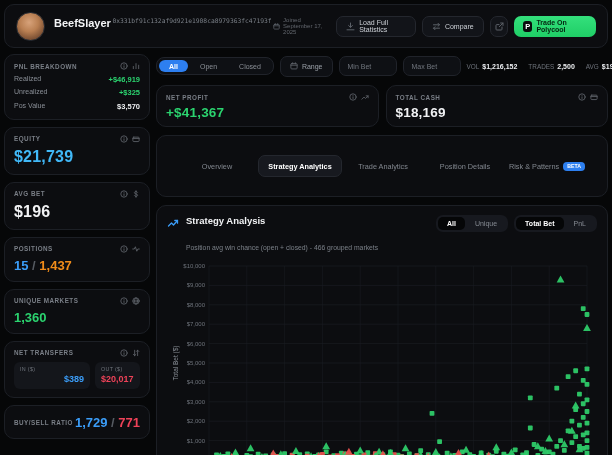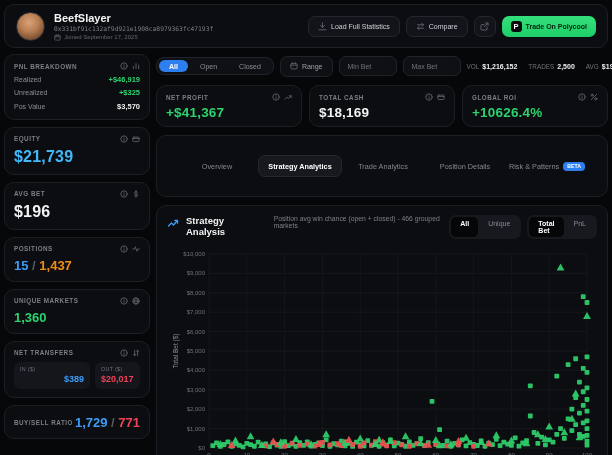--- a/index.html
+++ b/index.html
@@ -10,21 +10,21 @@
     color:#e7e9ec;
     font-size:8px;
   }
   .card { background:#0c0d10; border:1px solid #1c1f25; border-radius:10px; }
 
   
   .profile { margin:4px 4px 0; height:44px; display:flex; align-items:center; gap:9px; padding:0 11px; }
   .avatar { width:29px; height:29px; border-radius:50%;
     background:radial-gradient(circle at 45% 35%, #d7a27a 0%, #b97f52 40%, #7a4f33 75%, #4a3222 100%);
     border:1px solid #2a2d33; flex:none; }
-  .who { display:flex; flex-direction:column; gap:1.5px; }
+  .who { display:flex; flex-direction:row; gap:1.5px; }
   .uname { font-size:11px; font-weight:bold; color:#f4f5f7; }
   .addr { font-size:6.3px; color:#7b8088; font-family:"DejaVu Sans Mono", monospace; }
   .joined { font-size:6px; color:#62666d; display:flex; align-items:center; gap:3px; }
   .hbtns { margin-left:auto; display:flex; gap:6px; align-items:center; }
   .btn { height:21px; display:flex; align-items:center; gap:4px; padding:0 9px;
     background:#121419; border:1px solid #24272e; border-radius:7px; font-size:7px; color:#ced2d8; cursor:pointer; }
   .btn-sq { width:22px; justify-content:center; padding:0; }
   .btn-trade { background:linear-gradient(180deg,#34e07c,#1fce66); border:none; color:#052511; font-weight:bold; }
   .p-logo { width:11px; height:11px; background:#0a0b0d; color:#fff; border-radius:3px;
     display:flex; align-items:center; justify-content:center; font-size:7.5px; font-weight:bold; }
@@ -32,21 +32,21 @@
   
   .content { display:flex; gap:6px; margin:6px 4px 0; align-items:flex-start; }
   .sidebar { width:146px; flex:none; display:flex; flex-direction:column; gap:7px; }
   .main { flex:1; min-width:0; display:flex; flex-direction:column; }
 
   
   .scard { padding:7px 9px 8px; }
   .chead { display:flex; align-items:center; justify-content:space-between; }
   .clabel { font-size:6.3px; letter-spacing:.5px; color:#7a7f87; font-weight:bold; }
   .cicons { display:flex; gap:4px; align-items:center; }
-  .pnl-row { display:flex; justify-content:space-between; align-items:center; margin-top:4.5px; }
+  .pnl-row { display:flex; justify-content:space-between; margin-top:4.5px; }
   .pnl-name { font-size:7px; color:#8a8f97; }
   .pnl-val { font-size:7.5px; font-weight:bold; }
   .bigval { font-size:16px; font-weight:bold; margin-top:5px; letter-spacing:.2px; }
   .midval { font-size:13px; font-weight:bold; margin-top:5px; }
   .sep { color:#565b62; }
   .nboxes { display:flex; gap:5px; margin-top:5px; }
   .nbox { flex:1; background:#14161b; border-radius:6px; padding:4px 6px 5px; }
   .nlabel { font-size:5.4px; color:#6f747c; letter-spacing:.3px; }
   .nval { font-size:9px; font-weight:bold; margin-top:2px; }
   .ratio-row { display:flex; align-items:center; justify-content:space-between; padding-top:2px; }
@@ -74,21 +74,21 @@
   
   .tabs { display:flex; align-items:stretch; padding:19px; margin-bottom:8px; }
   .tab { flex:1; display:flex; align-items:center; justify-content:center; gap:4px;
     font-size:7.3px; color:#82878f; padding:5.5px 0; border-radius:7px; cursor:pointer; }
   .tab.active { background:#17191f; color:#fff; font-weight:bold; border:1px solid #24272e; }
   .beta { background:#2d7ff0; color:#fff; font-size:5.2px; font-weight:bold; padding:1.5px 4px; border-radius:4px; }
 
   
   .chart-panel { height:300px; padding:9px 10px; }
   .chart-head { display:flex; align-items:flex-start; gap:7px; }
-  .ch-titles { display:flex; flex-direction:row; gap:18px; }
+  .ch-titles { display:flex; flex-direction:column; gap:18px; }
   .ch-title { font-size:9.5px; font-weight:bold; color:#f1f2f4; }
   .ch-sub { font-size:6.8px; color:#7b8088; }
   .toggles { margin-left:auto; display:flex; gap:6px; }
   .tgl { display:flex; background:#17191f; border-radius:7px; padding:2px; gap:1px; }
   .tgl-opt { padding:3px 9px; font-size:7px; color:#868b93; border-radius:5px; cursor:pointer; }
   .tgl-opt.active { background:#050607; color:#fff; font-weight:bold; }
   .plot-wrap { margin-top:7px; }
   .tick { font-size:6px; fill:#6d727a; font-family:"Liberation Sans",sans-serif; }
   .axis-label { font-size:6.5px; fill:#8a8f97; font-family:"Liberation Sans",sans-serif; }
   .xlabel { text-align:center; font-size:6.5px; color:#8a8f97; margin-top:1px; }
@@ -388,41 +388,20 @@
               </span>
             <span class="icon">
                 <svg class="ic" width="8" height="8" viewBox="0 0 9 9">
                   <rect x="1" y="2.4" width="7" height="5" rx="1"></rect>
                   <path d="M1 4h7"></path>
                 </svg>
               </span>
           </span>
         </div>
         <div class="stat-val" style="color: rgb(241, 242, 244);">$18,169</div>
-      </div>
-      <div class="card stat">
-        <div class="chead">
-          <span class="clabel">GLOBAL ROI</span>
-          <span class="cicons">
-            <span class="icon">
-                <svg class="ic" width="8" height="8" viewBox="0 0 9 9">
-                  <circle cx="4.5" cy="4.5" r="3.6"></circle>
-                  <path d="M4.5 3v.1M4.5 4.4v1.8"></path>
-                </svg>
-              </span>
-            <span class="icon">
-                <svg class="ic" width="8" height="8" viewBox="0 0 9 9">
-                  <path d="M1.5 7.5l6-6"></path>
-                  <circle cx="2.4" cy="2.4" r="1.2"></circle>
-                  <circle cx="6.6" cy="6.6" r="1.2"></circle>
-                </svg>
-              </span>
-          </span>
-        </div>
-        <div class="stat-val" style="color: rgb(43, 211, 111);">+10626.4%</div>
       </div>
     </div>
 
     <div class="card tabs">
       <div class="tab">
           <span>Overview</span>
         </div>
       <div class="tab active">
           <span>Strategy Analytics</span>
         </div>

